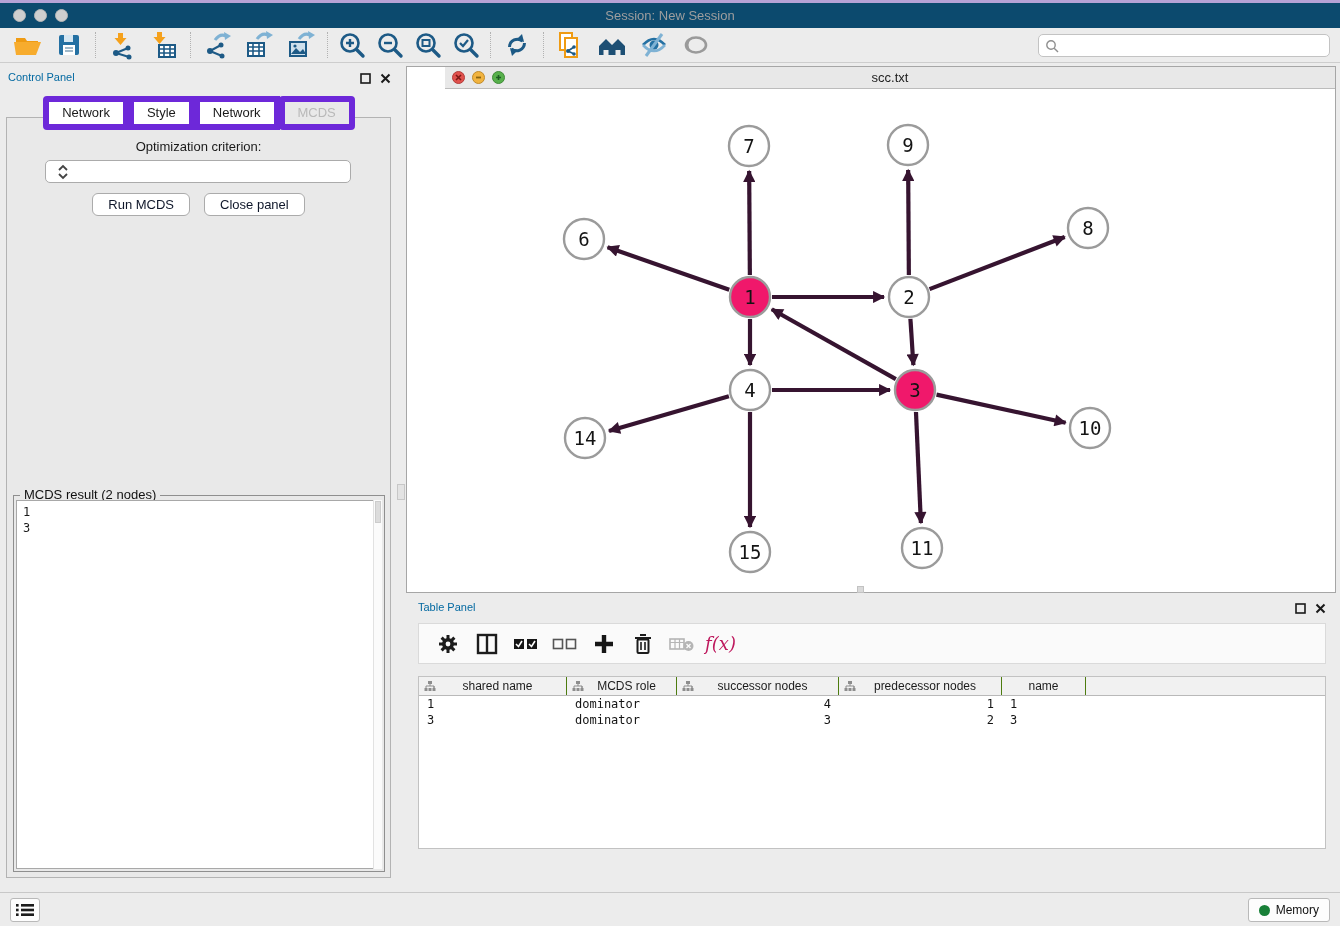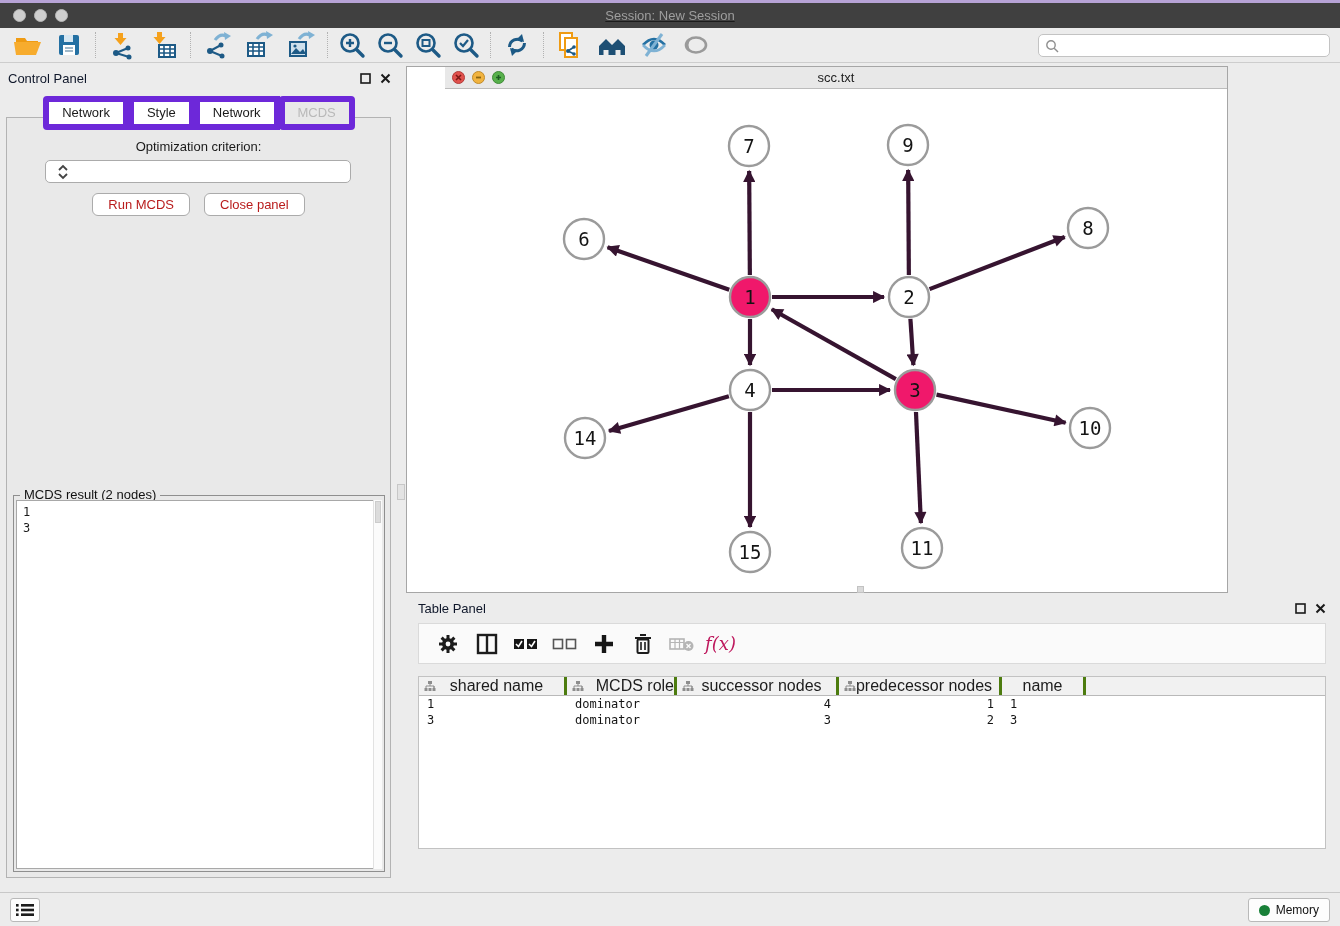--- a/index.html
+++ b/index.html
@@ -3,38 +3,38 @@
 <meta charset="utf-8">
 <style>
   * { box-sizing: border-box; }
   html,body { margin:0; padding:0; }
   body {
     width:1340px; height:926px; position:relative; overflow:hidden;
     background:#ececec; font-family:"Liberation Sans", sans-serif; color:#1a1a1a;
   }
   
   .topstrip { position:absolute; left:0; top:0; right:0; height:3px; background:#b7a3d6; }
-  .titlebar { position:absolute; left:0; top:3px; right:0; height:25px; background:#404040;text-decoration:underline; }
+  .titlebar { position:absolute; left:0; top:3px; right:0; height:25px; background:#0c4a6e; }
   .traffic { position:absolute; left:13px; top:6px; display:flex; gap:8px; }
   .tl { width:13px; height:13px; border-radius:50%; background:#cfcfcf; border:1px solid #b6b6b6; position:relative; }
   .title-text { text-align:center; line-height:25px; font-size:13px; color:#9e9e9e; }
   .toolbar {
     position:absolute; left:0; top:28px; right:0; height:35px; background:#ececec;
     border-bottom:1px solid #cdcdcd; display:flex; align-items:center; padding-left:6px;
   }
   .tbtn { width:42px; height:32px; display:flex; align-items:center; justify-content:center; }
   .tbtn.narrow { width:38px; }
   .tsep { width:1px; height:26px; border-left:1px dotted #b2b2b2; margin:0 5px; }
   .search {
     position:absolute; right:10px; top:6px; width:292px; height:23px; background:#fff;
     border:1px solid #c3c3c3; border-radius:5px; display:flex; align-items:center; padding:0 6px;
   }
   .search input { border:none; outline:none; flex:1; font-size:12px; background:transparent; font-family:"Liberation Sans",sans-serif; }
   
-  .panel-title { font-size:13px; color:#0f172a; }
+  .panel-title { font-size:11px; color:#0369a1; }
   .panel-icons { position:absolute; display:flex; gap:9px; align-items:center; }
   .pic { width:11px; height:11px; display:block; }
   
   .cp { position:absolute; left:0; top:66px; width:397px; height:812px; }
   .cp-title { position:absolute; left:8px; top:5px; }
   .cp .panel-icons { right:6px; top:7px; }
   .cp-tabs { position:absolute; top:30px; left:0; right:0; display:flex; justify-content:center; z-index:2; }
   .tabbtn {
     border:6px solid #6d28d9; background:#fff; color:#1a1a1a; font-size:13px;
     padding:3px 13px 4px; margin-right:-1px; font-family:"Liberation Sans",sans-serif;
@@ -47,32 +47,32 @@
   .dropdown {
     position:absolute; left:38px; right:39px; top:42px; height:23px; background:#fff;
     border:1px solid #ababab; border-radius:5px; font-size:13px; line-height:21px;
     padding-left:10px; display:flex; align-items:center;
   }
   .dropdown .dd-text { flex:1; }
   .dd-spin { width:16px; height:19px; margin-right:2px; display:flex; align-items:center; }
   .btn-row { position:absolute; top:75px; left:0; right:0; display:flex; justify-content:center; gap:14px; }
   .pbtn {
     background:#fff; border:1px solid #ababab; border-radius:6px; font-size:13px;
-    padding:3px 15px; font-family:"Liberation Sans",sans-serif; color:#b91c1c;
+    padding:3px 15px; font-family:"Liberation Sans",sans-serif; color:#0f172a;
   }
   .result-group { position:absolute; left:6px; top:377px; width:372px; height:377px; border:1px solid #8f8f8f; }
   .result-label { position:absolute; top:-9px; left:6px; background:#e9e9e9; padding:0 4px; font-size:13px; color:#111; }
   .result-box {
     position:absolute; left:2px; right:2px; top:4px; bottom:2px; background:#fff; border:1px solid #a8a8a8;
     font-family:"DejaVu Sans Mono", monospace; font-size:12px; line-height:16px; padding:3px 6px; overflow:hidden;
   }
   .result-scroll { position:absolute; right:2px; top:4px; bottom:2px; width:9px; background:#fbfbfb; border-left:1px solid #e2e2e2; }
   .result-thumb { position:absolute; top:1px; left:1px; width:6px; height:22px; background:#dcdcdc; border:1px solid #cccccc; }
   
-  .netwin { position:absolute; left:406px; top:66px; width:822px; height:527px; background:#fff; border:1px solid #a6a6a6;padding-left:38px; }
+  .netwin { position:absolute; left:406px; top:66px; width:930px; height:527px; background:#fff; border:1px solid #a6a6a6;padding-left:38px; }
   .net-titlebar { position:relative; height:22px; background:#e8e8e8; border-bottom:1px solid #bcbcbc; }
   .net-traffic { position:absolute; left:7px; top:4px; display:flex; gap:7px; }
   .ntl { width:13px; height:13px; border-radius:50%; display:flex; align-items:center; justify-content:center; }
   .ntl.red { background:#e1514d; border:1px solid #b13c39; }
   .ntl.yellow { background:#f1b33f; border:1px solid #c08b2a; }
   .ntl.green { background:#57b04b; border:1px solid #3f8a37; }
   .net-title { text-align:center; line-height:21px; font-size:13px; color:#1c1c1c; }
   #graph-svg { position:absolute; left:0; top:22px; width:928px; height:503px; }
   .splitter-grip { position:absolute; left:397px; top:484px; width:8px; height:16px; background:#e3e3e3; border:1px solid #c7c7c7; }
   .net-grip { position:absolute; left:857px; top:586px; width:7px; height:7px; background:#dadada; border:1px solid #c2c2c2; }
@@ -81,21 +81,21 @@
   .tp-title { position:absolute; left:12px; top:4px; }
   .tp .panel-icons { right:14px; top:6px; }
   .tp-toolbar {
     position:absolute; left:12px; right:14px; top:26px; height:41px; background:#fafafa;
     border:1px solid #dadada; display:flex; align-items:center; padding-left:10px; gap:2px;
   }
   .ticon2 { width:37px; display:flex; align-items:center; justify-content:center; }
   .fx { font-family:"DejaVu Serif", serif; font-style:italic; font-size:18px; color:#be185d; }
   .tbl { position:absolute; left:12px; right:14px; top:79px; height:173px; background:#fff; border:1px solid #c2c2c2; }
   .tbl-header { display:flex; height:19px; background:#f1f1f1; border-bottom:1px solid #b9b9b9; }
-  .th { position:relative; border-right:3px solid #4d7c0f; font-size:16px; color:#1c1c1c;
+  .th { position:relative; border-right:1px solid #4d7c0f; font-size:12px; color:#1c1c1c;
         display:flex; align-items:center; justify-content:center; }
   .hicon { position:absolute; left:5px; top:3px; width:12px; height:12px; }
   .th-label { margin-left:10px; }
   .th:last-child .th-label { margin-left:0; }
   .trow { display:flex; height:16px; font-family:"DejaVu Sans Mono", monospace; font-size:12px; color:#141414; }
   .td { padding:0 8px; line-height:16px; overflow:hidden; white-space:nowrap; }
   .tp-tabs { position:absolute; bottom:5px; left:0; right:0; display:flex; justify-content:center; }
   
   .statusbar { position:absolute; left:0; right:0; bottom:0; height:34px; background:#ececec; border-top:1px solid #c8c8c8; }
   .sb-left-btn { position:absolute; left:10px; top:5px; width:30px; height:24px; background:#fdfdfd;
@@ -434,21 +434,21 @@
         <div class="th" style="width: 148px;">
           <svg class="hicon" viewBox="0 0 12 12">
             <rect x="4" y="1" width="4" height="3" fill="#8d8d8d"></rect>
             <rect x="0.5" y="8" width="3" height="3" fill="#8d8d8d"></rect>
             <rect x="4.5" y="8" width="3" height="3" fill="#8d8d8d"></rect>
             <rect x="8.5" y="8" width="3" height="3" fill="#8d8d8d"></rect>
             <path d="M6 4v2M2 8V6h8v2M10 8V6" stroke="#8d8d8d" fill="none"></path>
           </svg>
           <span class="th-label">shared name</span>
         </div>
-        <div class="th" style="width: 110px; justify-content: flex-end;">
+        <div class="th" style="width: 110px;">
           <svg class="hicon" viewBox="0 0 12 12">
             <rect x="4" y="1" width="4" height="3" fill="#8d8d8d"></rect>
             <rect x="0.5" y="8" width="3" height="3" fill="#8d8d8d"></rect>
             <rect x="4.5" y="8" width="3" height="3" fill="#8d8d8d"></rect>
             <rect x="8.5" y="8" width="3" height="3" fill="#8d8d8d"></rect>
             <path d="M6 4v2M2 8V6h8v2M10 8V6" stroke="#8d8d8d" fill="none"></path>
           </svg>
           <span class="th-label">MCDS role</span>
         </div>
         <div class="th" style="width: 162px;">

